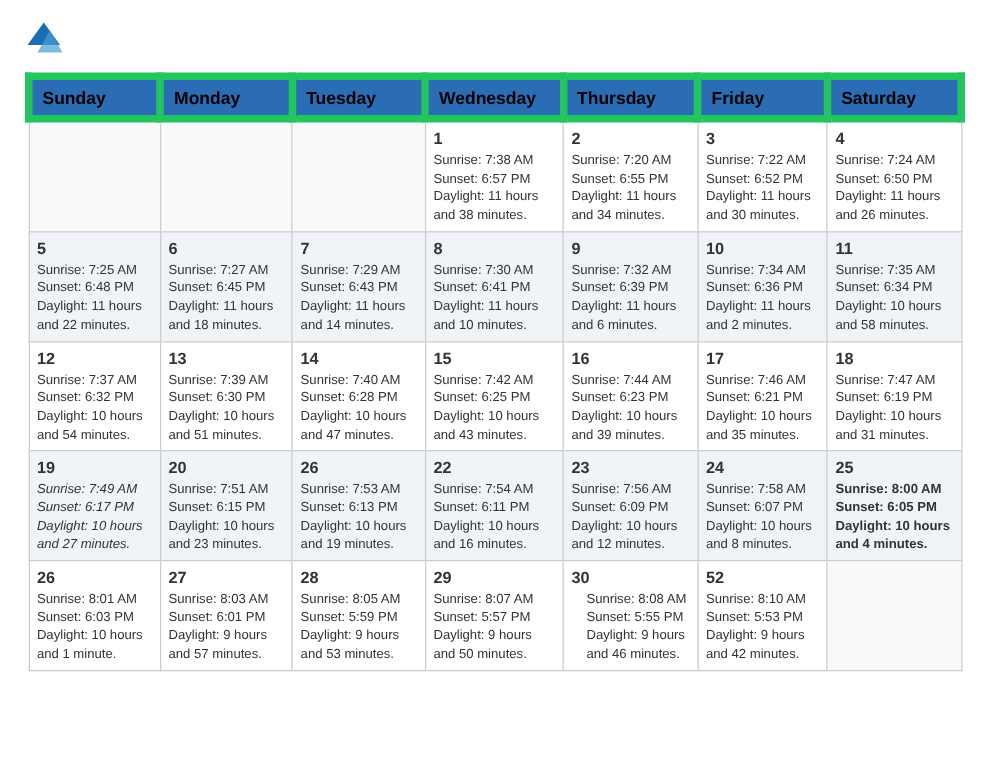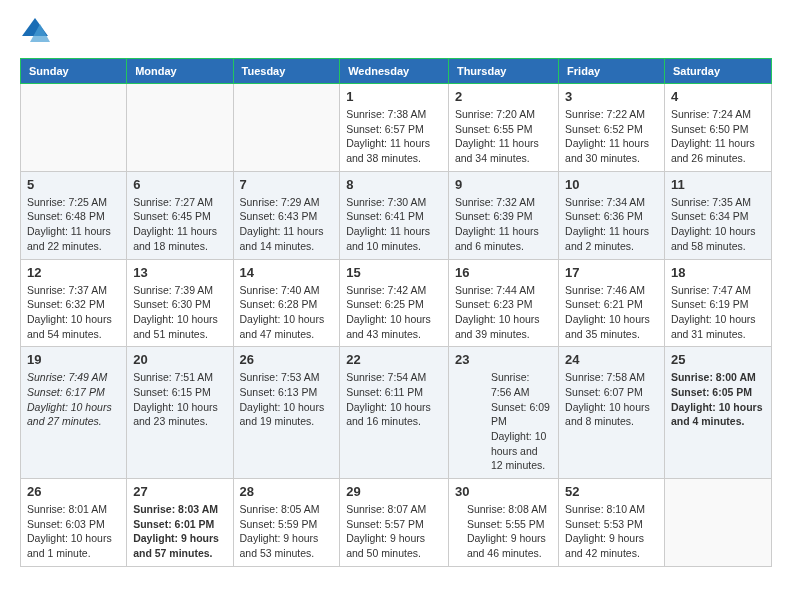--- a/index.html
+++ b/index.html
@@ -55,25 +55,25 @@
       font-size: 16px;
       color: #555;
     }
     .calendar {
       width: 100%;
       border-collapse: collapse;
       border: 1px solid #ccc;
     }
     .calendar th {
       background-color: #2a6db5;
-      color: #ffffff;
+      color: #000000;
       text-align: left;
       padding: 6px 8px;
-      font-size: 11px;
-      border: 1px solid #22c55e;
+      font-size: 14px;
+      border: 6px solid #22c55e;
     }
     .calendar td {
       vertical-align: top;
       border: 1px solid #ccc;
       padding: 5px 6px;
       width: 113px;
       min-height: 80px;
       background: #fff;
     }
     .calendar td.empty {
@@ -265,21 +265,21 @@
 Daylight: 10 hours and 19 minutes.</div>
           </td>
           <td>
             <div class="day-number">22</div>
             <div class="day-info" style="white-space: pre-line;">Sunrise: 7:54 AM
 Sunset: 6:11 PM
 Daylight: 10 hours and 16 minutes.</div>
           </td>
           <td>
             <div class="day-number">23</div>
-            <div class="day-info" style="white-space: pre-line; margin-left: 36px;">Sunrise: 7:56 AM
+            <div class="day-info" style="white-space: pre-line;">Sunrise: 7:56 AM
 Sunset: 6:09 PM
 Daylight: 10 hours and 12 minutes.</div>
           </td>
           <td>
             <div class="day-number">24</div>
             <div class="day-info" style="white-space: pre-line;">Sunrise: 7:58 AM
 Sunset: 6:07 PM
 Daylight: 10 hours and 8 minutes.</div>
           </td>
           <td>
@@ -291,21 +291,21 @@
         </tr>
         <tr>
           <td>
             <div class="day-number">26</div>
             <div class="day-info" style="white-space: pre-line;">Sunrise: 8:01 AM
 Sunset: 6:03 PM
 Daylight: 10 hours and 1 minute.</div>
           </td>
           <td>
             <div class="day-number">27</div>
-            <div class="day-info" style="white-space: pre-line; font-weight: bold;">Sunrise: 8:03 AM
+            <div class="day-info" style="white-space: pre-line;">Sunrise: 8:03 AM
 Sunset: 6:01 PM
 Daylight: 9 hours and 57 minutes.</div>
           </td>
           <td>
             <div class="day-number">28</div>
             <div class="day-info" style="white-space: pre-line;">Sunrise: 8:05 AM
 Sunset: 5:59 PM
 Daylight: 9 hours and 53 minutes.</div>
           </td>
           <td>

